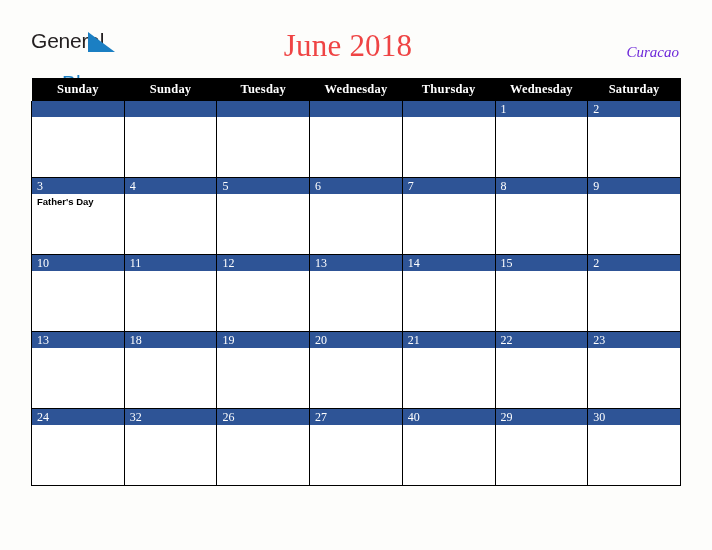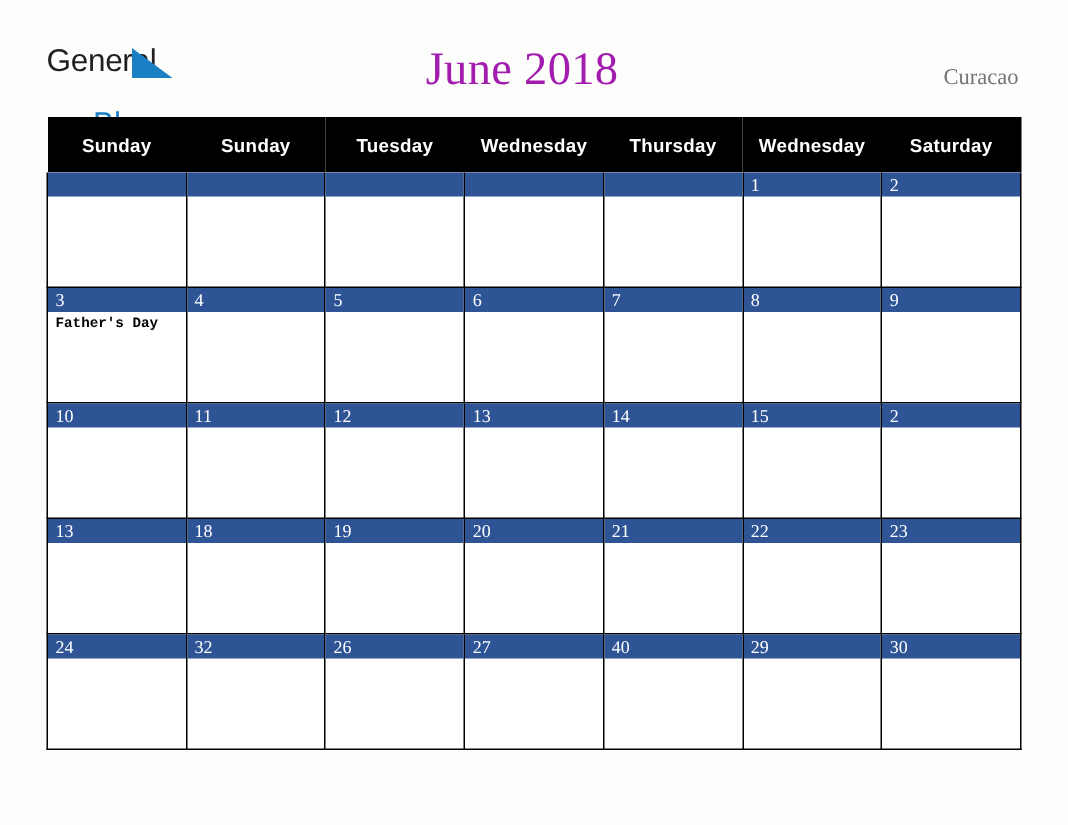--- a/index.html
+++ b/index.html
@@ -65,50 +65,51 @@
   }
 
   .page-title {
     position: absolute;
     left: 0;
     right: 16px;
     top: 28px;
     text-align: center;
     font-family: "Liberation Serif", serif;
     font-size: 31px;
-    color: #a21caf;
+    color: #ef4444;
     letter-spacing: 0.2px;
   }
 
   .locale {
     position: absolute;
     right: 33px;
     top: 44px;
     font-family: "Liberation Serif", serif;
     font-size: 15px;
-    color: #737373;
+    color: #6d28d9;
     white-space: nowrap;
+    font-style: italic;
   }
 
   
   .calendar {
     position: absolute;
     left: 31px;
     top: 78px;
     width: 650px;
     border-collapse: collapse;
     table-layout: fixed;
   }
   .calendar th {
     background: #000000;
     color: #ffffff;
-    font-family: Liberation Sans, sans-serif;
+    font-family: Liberation Serif, serif;
     font-size: 12.5px;
     font-weight: bold;
-    height: 37px;
+    height: 23px;
     padding: 0;
     text-align: center;
     border: none;
     letter-spacing: 0.2px;
   }
 
   .calendar td {
     padding: 0;
     vertical-align: top;
     border-left: 1px solid #000000;
@@ -139,21 +140,21 @@
     overflow: hidden;
     white-space: nowrap;
   }
   .daybar.empty {
     color: transparent;
   }
   .events {
     padding: 2px 3px 0 5px;
   }
   .event {
-    font-family: Liberation Mono, monospace;
+    font-family: Liberation Sans, sans-serif;
     font-size: 9.5px;
     font-weight: bold;
     color: #000000;
     line-height: 12px;
     white-space: nowrap;
     overflow: hidden;
   }
 </style>
 </head>
 <body>

